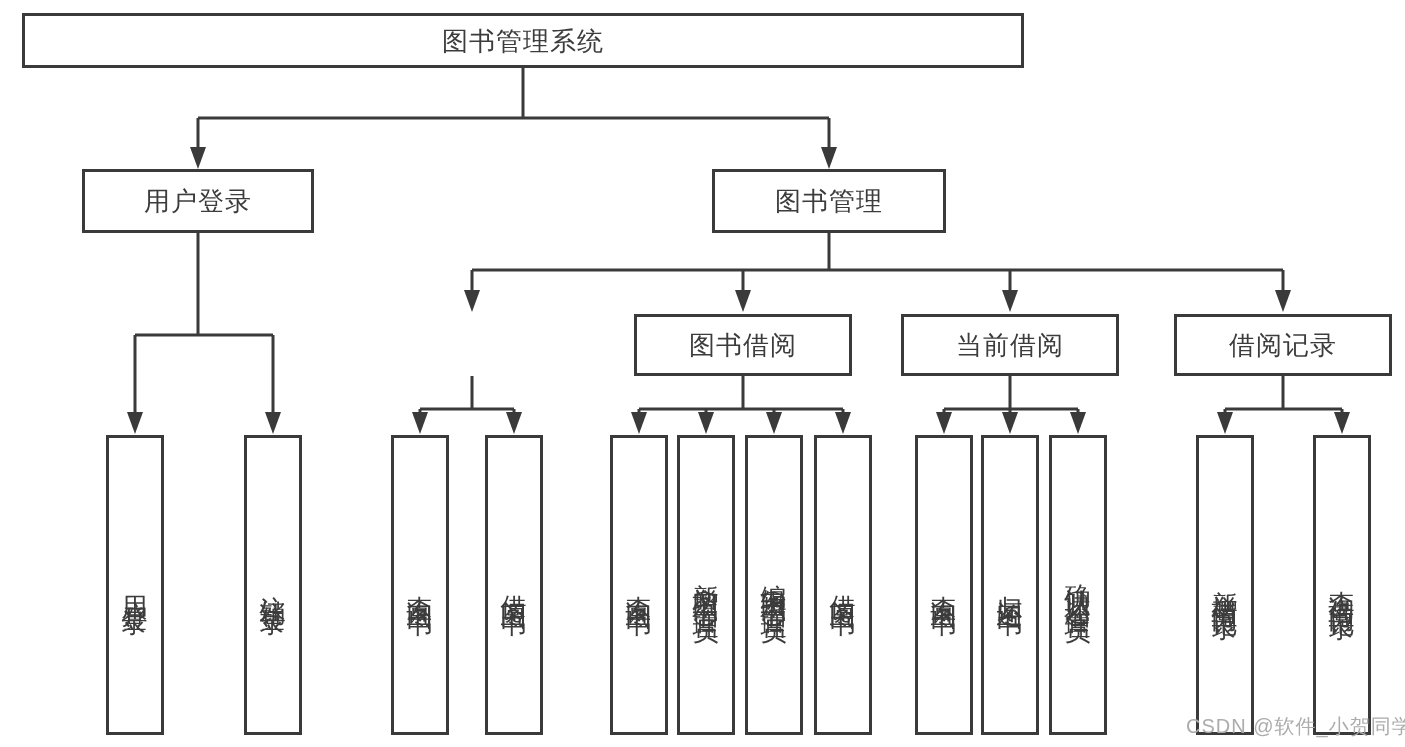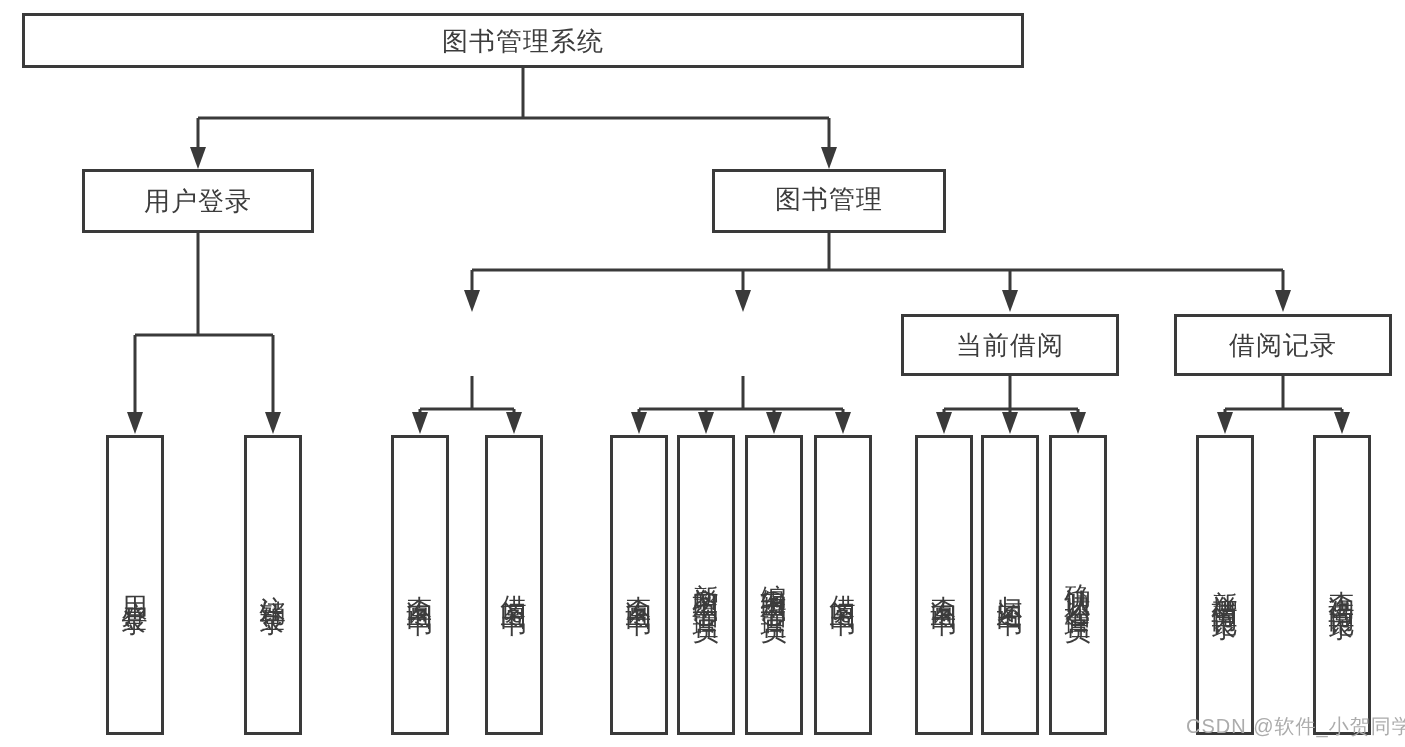--- a/index.html
+++ b/index.html
@@ -119,24 +119,27 @@
     </g>
   </svg>
 
   <div class="hbox" style="left:22px; top:13px; width:1002px; height:55px;">
     <span>图书管理系统</span>
   </div>
 
   <div class="hbox" style="left:82px; top:169px; width:232px; height:64px;">
     <span>用户登录</span>
   </div>
-  <div class="hbox" style="left:712px; top:169px; width:234px; height:64px;font-family:Liberation Mono, monospace;">
+  <div class="hbox" style="left:712px; top:169px; width:234px; height:64px;">
     <span>图书管理</span>
   </div>
 
+  <div class="hbox" style="left:634px; top:314px; width:218px; height:62px;">
+    <span>图书借阅</span>
+  </div>
   <div class="hbox" style="left:1174px; top:314px; width:218px; height:62px;">
     <span>借阅记录</span>
   </div>
   <div class="hbox" style="left:901px; top:314px; width:218px; height:62px;">
     <span>当前借阅</span>
   </div>
 
   <div class="leaf" style="left:106px;">
     <span class="vlabel">用户登录</span>
   </div>

